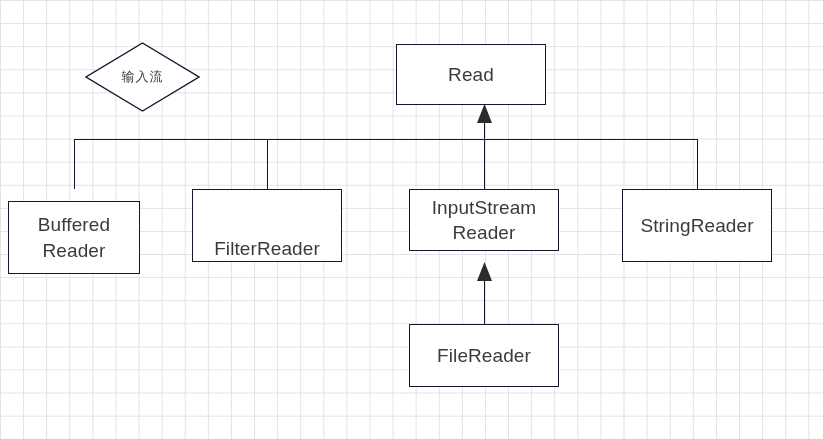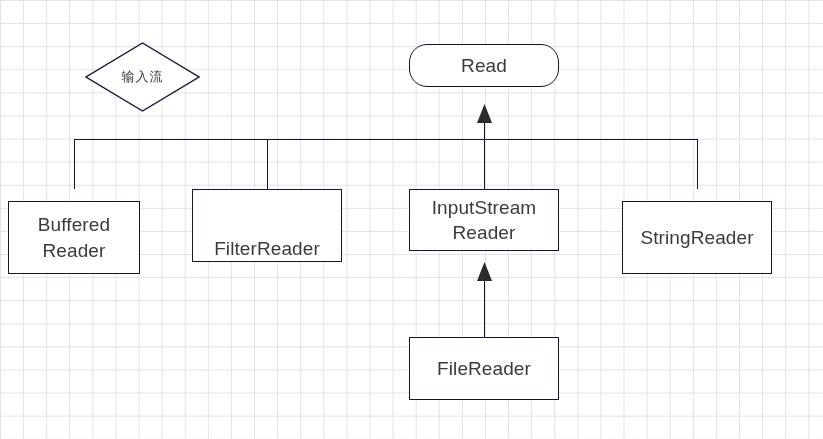--- a/index.html
+++ b/index.html
@@ -95,39 +95,39 @@
     </g>
   </svg>
 
   <div class="diamond-wrap" style="left:85px; top:42px; width:115px; height:70px;">
     <svg width="115" height="70" viewBox="0 0 115 70">
       <polygon points="57.5,1 114,35 57.5,69 1,35" fill="#ffffff" stroke="#141433" stroke-width="1.4"></polygon>
     </svg>
     <span class="diamond-label">输入流</span>
   </div>
 
-  <div class="node" style="left:409px; top:44px; width:150px; height:43px;border-radius:18px;">
+  <div class="node" style="left:396px; top:44px; width:150px; height:61px;">
     <span>Read</span>
   </div>
 
   <div class="node" style="left:8px; top:201px; width:132px; height:73px;">
     <span>Buffered
 Reader</span>
   </div>
 
   <div class="node" style="left:192px; top:189px; width:150px; height:73px;align-items:flex-end;">
     <span>FilterReader</span>
   </div>
 
   <div class="node" style="left:409px; top:189px; width:150px; height:62px;">
     <span>InputStream
 Reader</span>
   </div>
 
-  <div class="node" style="left:622px; top:189px; width:150px; height:73px;margin-top:12px;">
+  <div class="node" style="left:622px; top:189px; width:150px; height:73px;">
     <span>StringReader</span>
   </div>
 
-  <div class="node" style="left:409px; top:337px; width:150px; height:63px;">
+  <div class="node" style="left:409px; top:324px; width:150px; height:63px;">
     <span>FileReader</span>
   </div>
 
 </div>
 
 </body></html>

